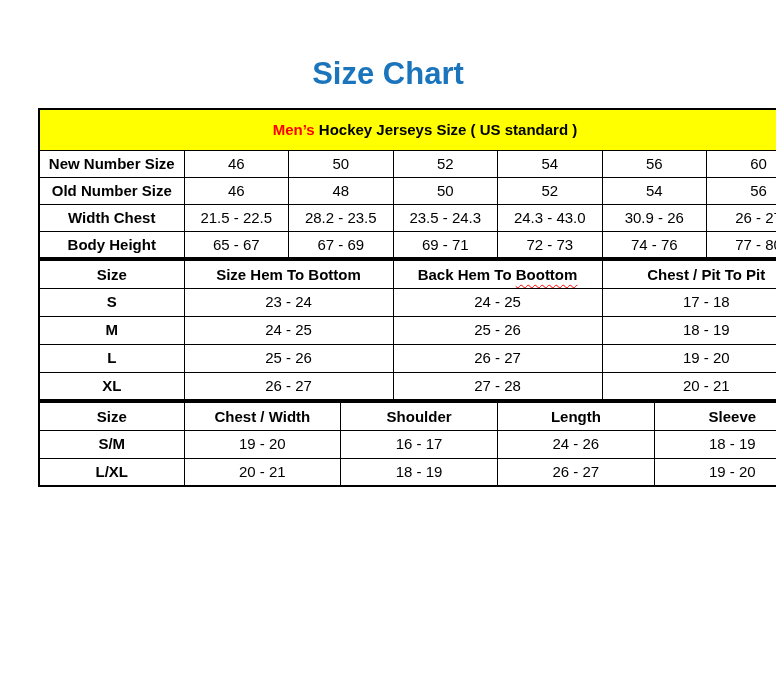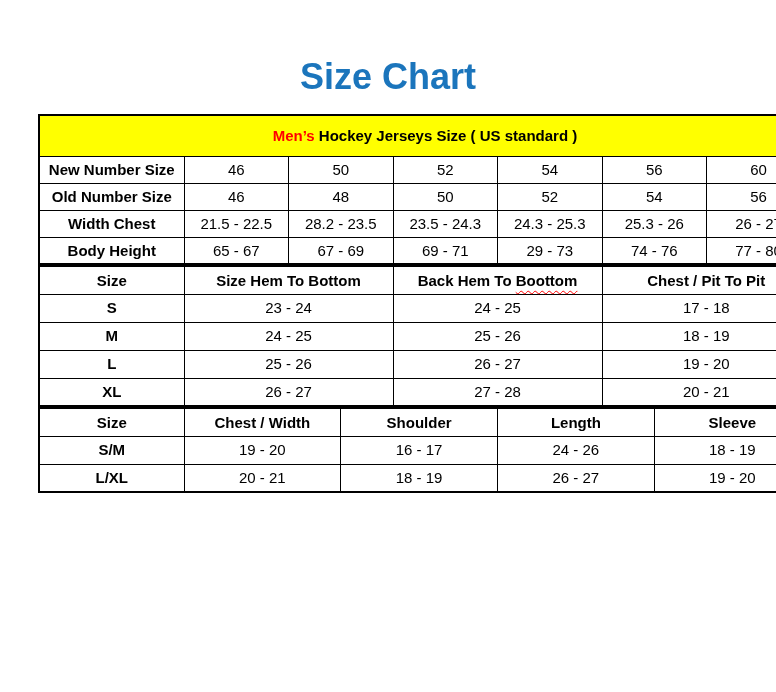--- a/index.html
+++ b/index.html
@@ -8,21 +8,21 @@
     width: 776px;
     height: 692px;
     background: #ffffff;
     font-family: "Liberation Sans", sans-serif;
     color: var(--text_color, #000000);
     overflow: hidden;
   }
   .page-title {
     margin: 56px 0 16px 0;
     text-align: center;
-    font-size: 36px;
+    font-size: 31px;
     font-weight: bold;
     color: var(--title_blue, #1B75BC);
   }
   .tables {
     width: 774px;
     margin-left: 38px;
   }
   table.size-table {
     width: 100%;
     border-collapse: collapse;
@@ -98,30 +98,30 @@
           <td class="val">50</td>
           <td class="val">52</td>
           <td class="val">54</td>
           <td class="val">56</td>
         </tr>
         <tr>
           <td class="row-label">Width Chest</td>
           <td class="val">21.5 - 22.5</td>
           <td class="val">28.2 - 23.5</td>
           <td class="val">23.5 - 24.3</td>
-          <td class="val">24.3 - 25.3</td>
-          <td class="val">25.3 - 26</td>
+          <td class="val">24.3 - 43.0</td>
+          <td class="val">30.9 - 26</td>
           <td class="val">26 - 27</td>
         </tr>
         <tr>
           <td class="row-label">Body Height</td>
           <td class="val">65 - 67</td>
           <td class="val">67 - 69</td>
           <td class="val">69 - 71</td>
-          <td class="val">29 - 73</td>
+          <td class="val">72 - 73</td>
           <td class="val">74 - 76</td>
           <td class="val">77 - 80</td>
         </tr>
       </tbody>
     </table>
     <table class="size-table womens">
       <colgroup>
         <col class="label-col">
         <col>
         <col>

